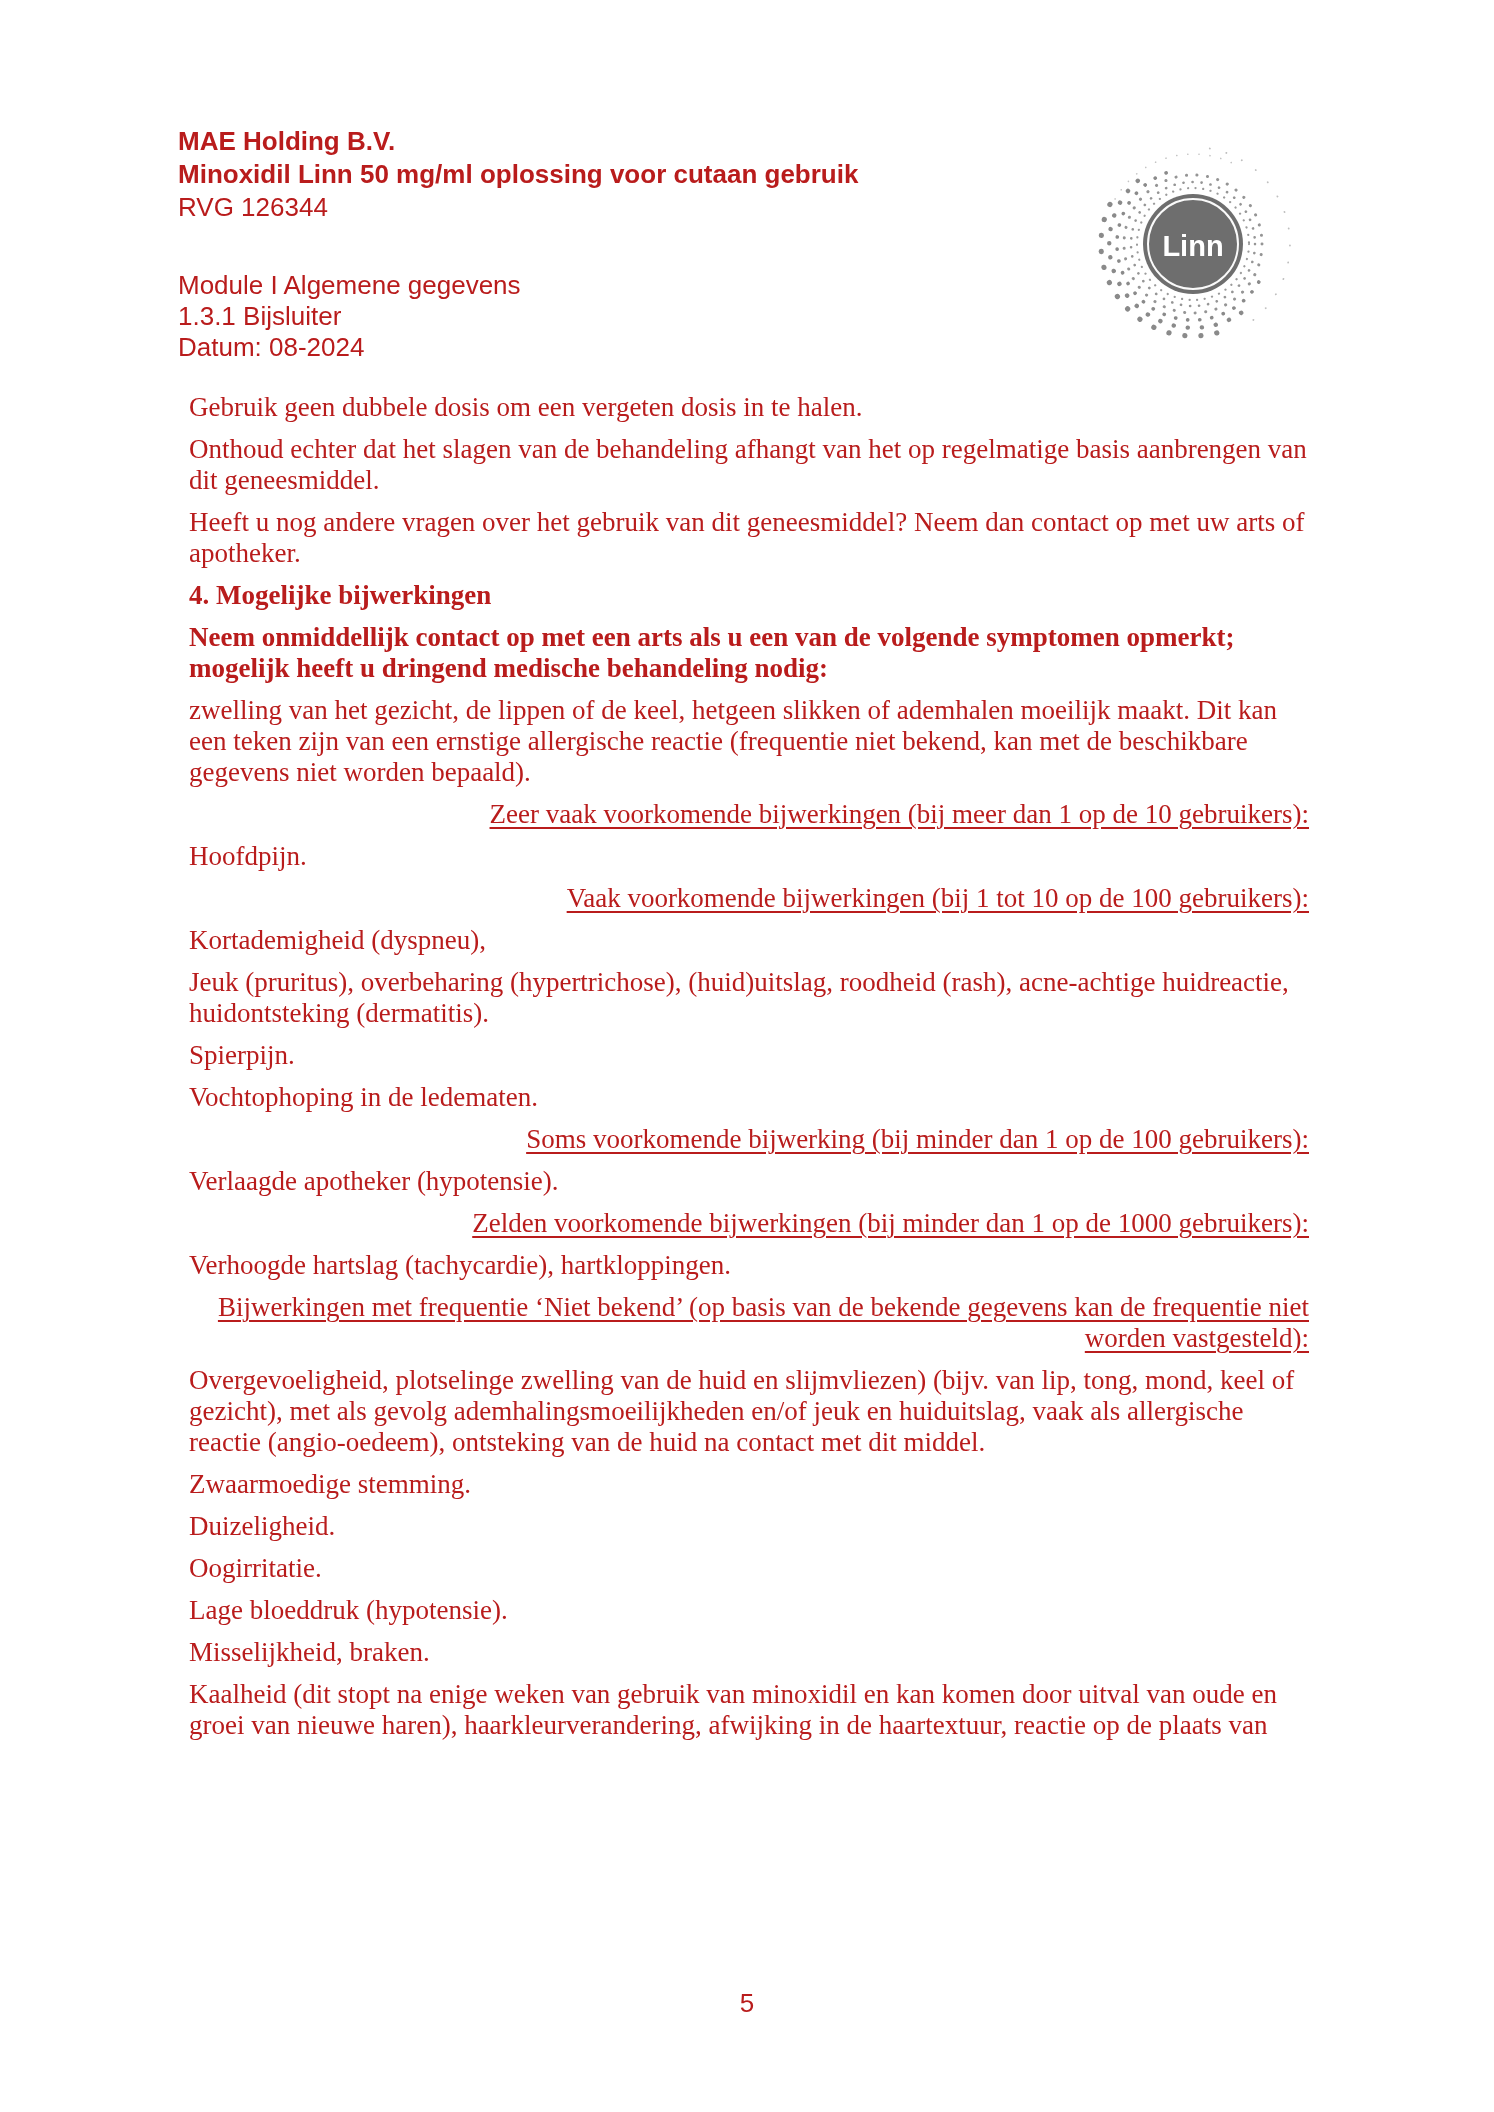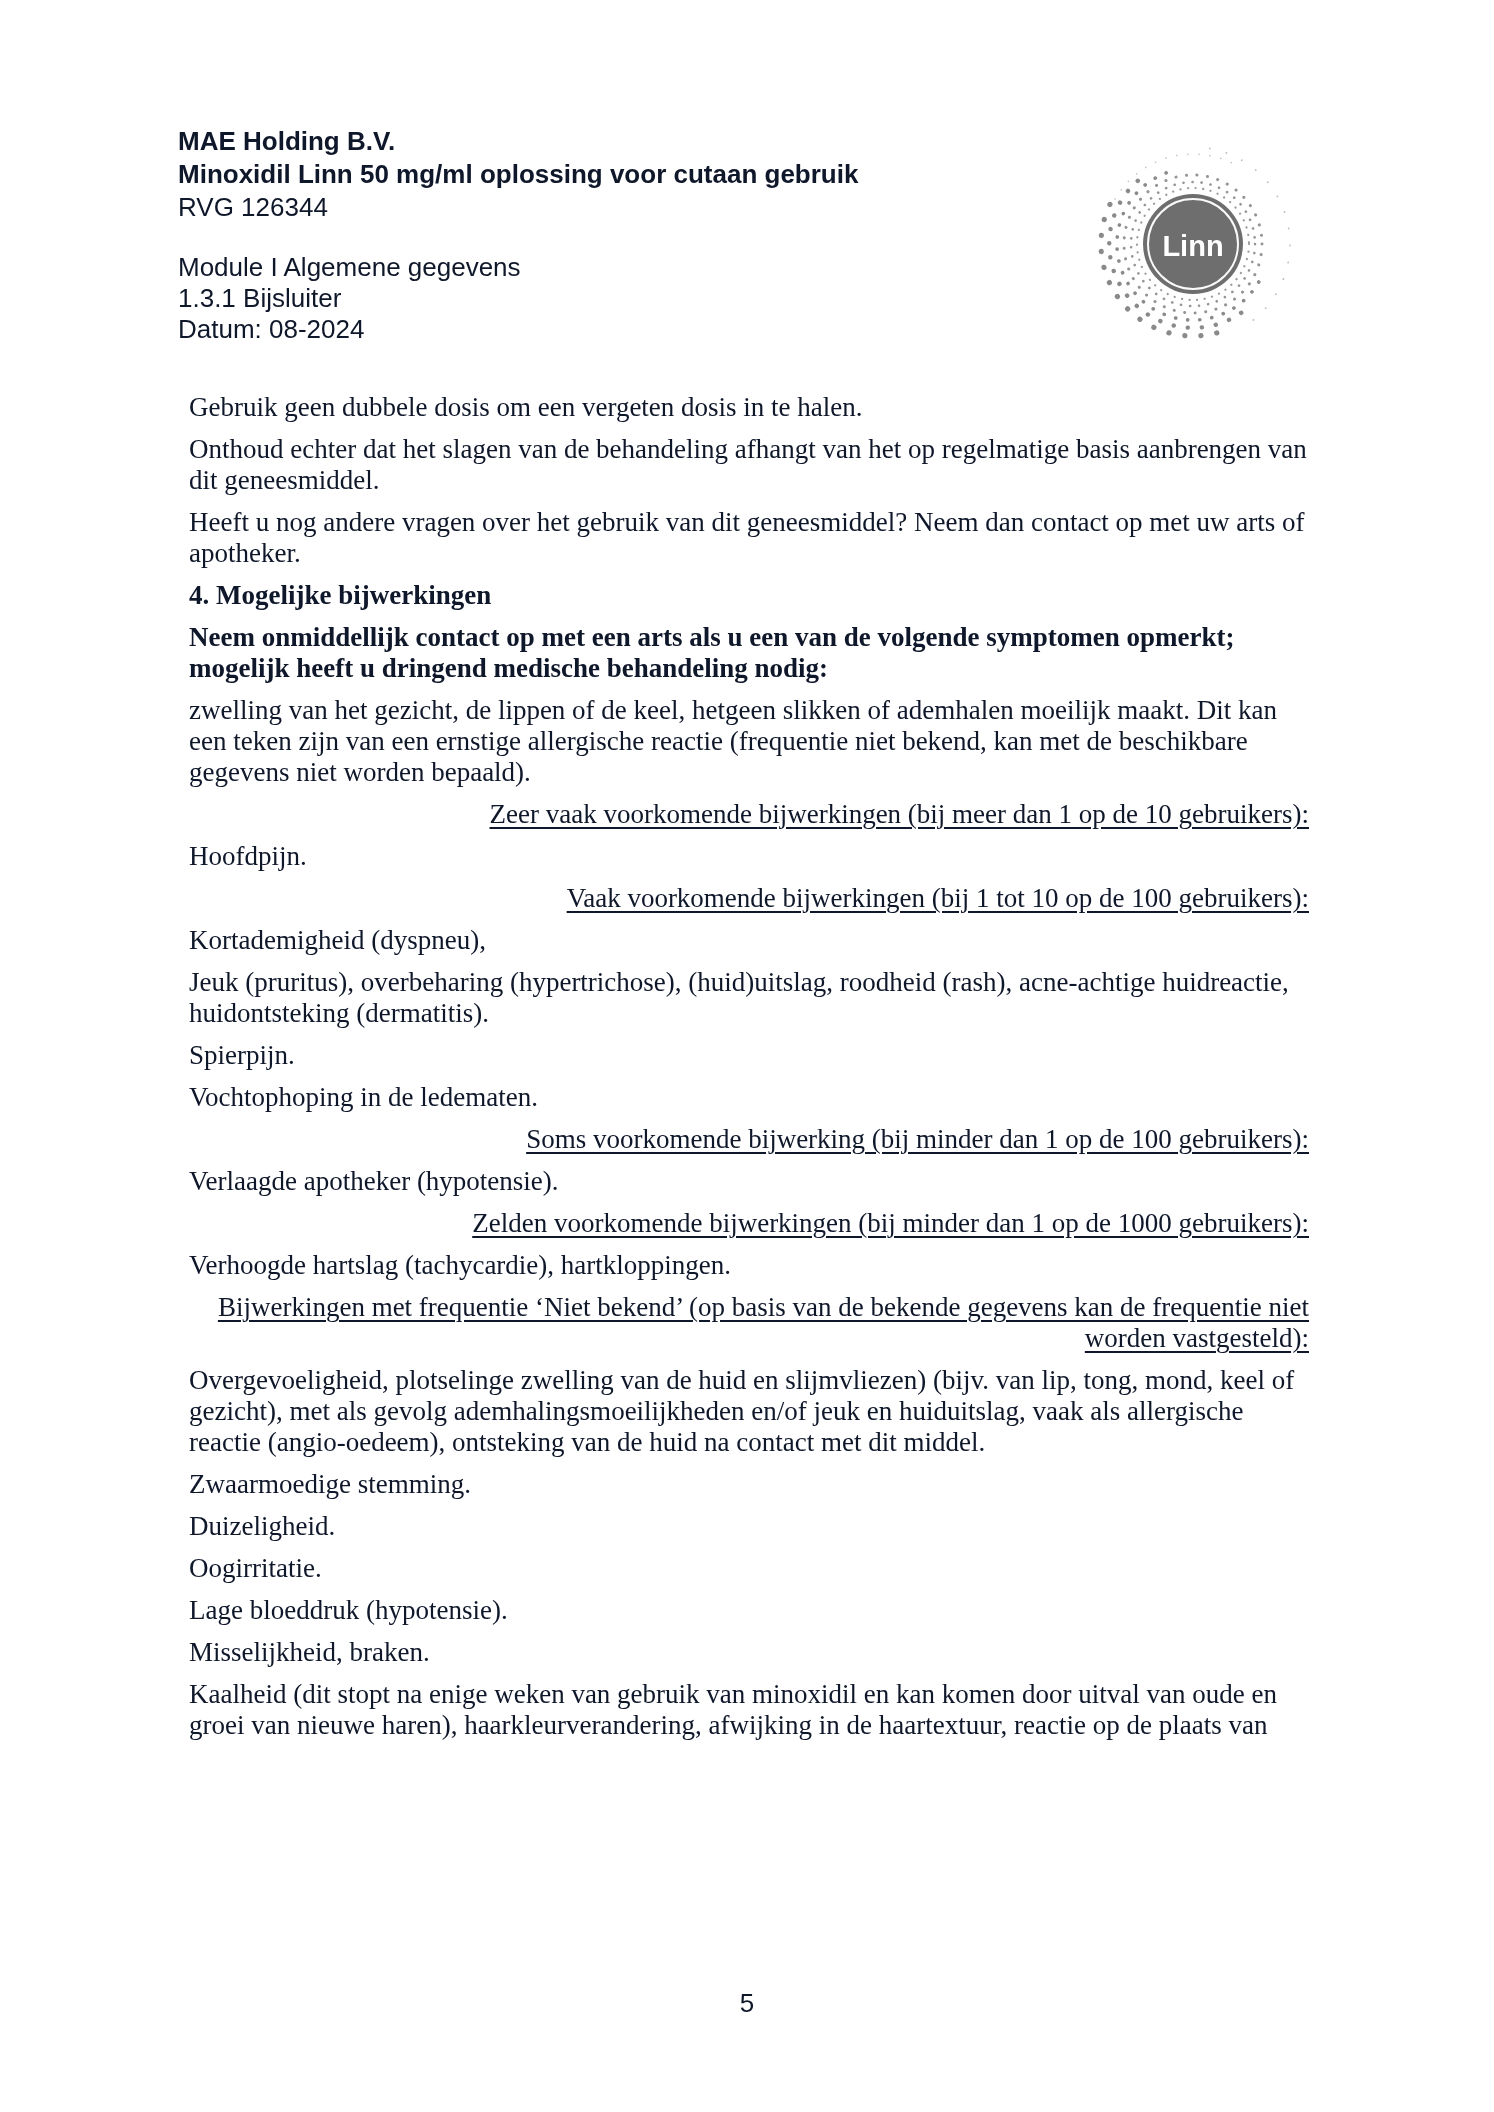--- a/index.html
+++ b/index.html
@@ -2,28 +2,28 @@
 <html><head>
 <meta charset="utf-8">
 <style>
   html,body { margin:0; padding:0; background:#ffffff; }
   .page {
     position:relative;
     width:1494px; height:2112px;
     background:#ffffff;
     overflow:hidden;
     font-family:"Liberation Serif", serif;
-    color:#0f172a;
+    color:#b91c1c;
   }
   
   .doc-header { position:absolute; left:178px; top:125px; width:900px;
     font-family:"Liberation Sans", sans-serif; font-size:26px; line-height:33px; }
   .doc-header p { margin:0; }
   .h-bold { font-weight:bold; }
-  .module-group { margin-top:28px; line-height:31px; }
+  .module-group { margin-top:46px; line-height:31px; }
   
   .logo-wrap { position:absolute; left:1093px; top:144px; width:200px; height:200px; }
   
   .doc-body { position:absolute; left:178px; top:381px; width:1142px;
     font-size:27px; line-height:31px; }
   .doc-body p { margin:11px; }
   .b { font-weight:bold; }
   .u { text-decoration:underline; text-decoration-thickness:2px; text-underline-offset:4px;text-align:right; }
   .sp { margin-top:31px; }
   .sp2 { margin-top:70px; }

